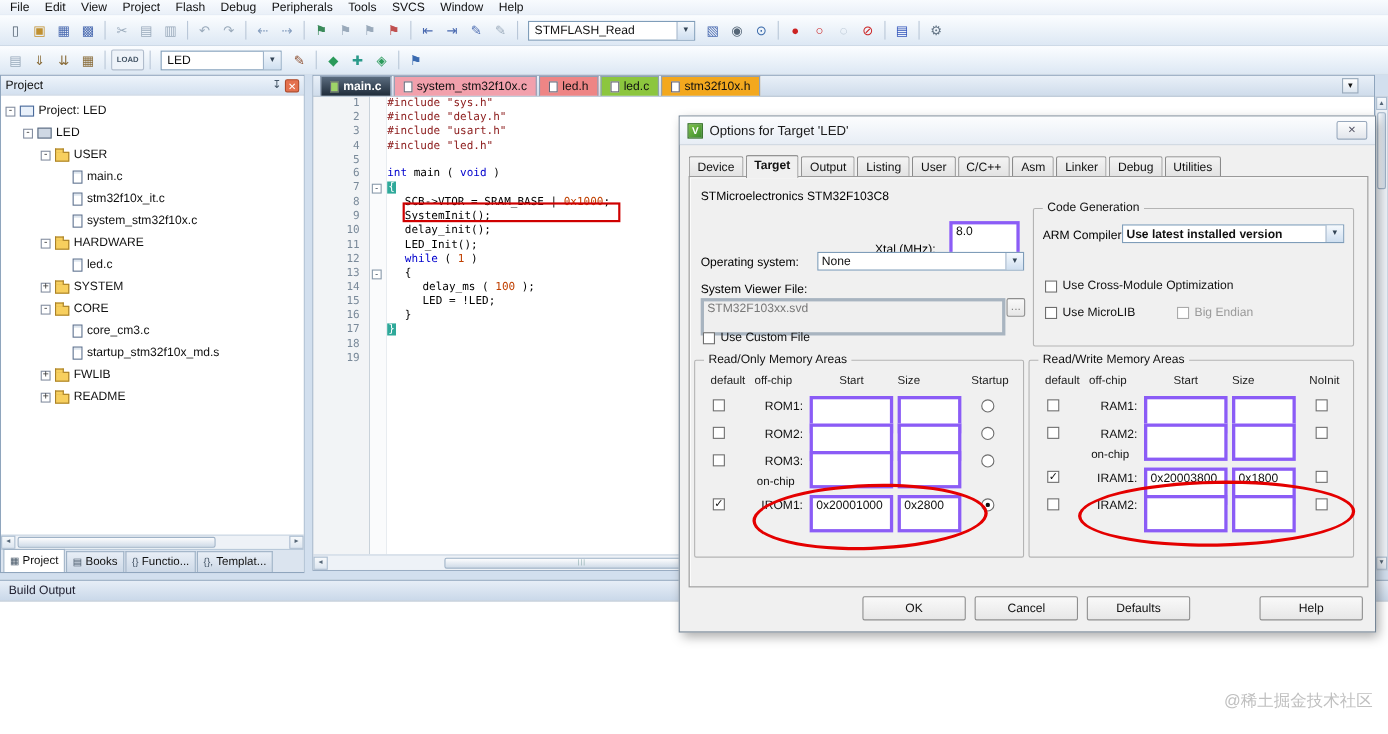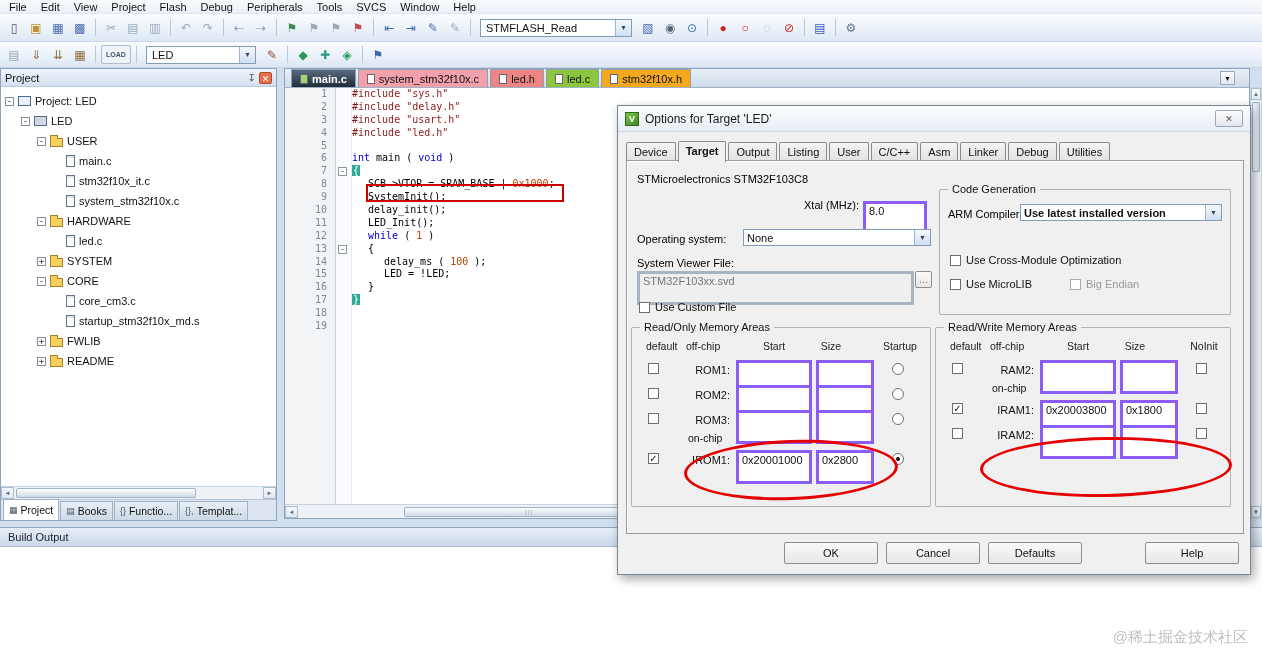--- a/index.html
+++ b/index.html
@@ -103,42 +103,42 @@
   .tb.disabled { background: #efefef; color: #777; border-color: #a8b4c0; }
   .combo { position: absolute; height: 17px; background: #fff; border: 1px solid #7f9db9; display: flex; align-items: center; padding-left: 3px; }
   .btn { background: linear-gradient(#f9f9f9, #e7e7e7); border: 1px solid #8e8e8e; border-radius: 2px; text-align: center; }
   .group { position: absolute; border: 1px solid #b4b4b4; border-radius: 2px; }
   .group-title { position: absolute; top: -7px; left: 8px; background: #f0f0f0; padding: 0 4px; white-space: nowrap; }
   .cb-row { position: absolute; display: flex; align-items: center; gap: 5px; white-space: nowrap; }
   .cb-row.disabled { color: #999; }
   .cbx { width: 11px; height: 11px; border: 1px solid #6e6e6e; background: #fff; font-size: 10px; line-height: 10px; text-align: center; color: #111; flex: none; }
   .cb-row.disabled .cbx { border-color: #aaa; }
   .dev-label { left: 10px; top: 12px; }
-  .xtal-l { left: 160px; top: 38px; width: 72px; text-align: right; }
+  .xtal-l { left: 160px; top: 60px; width: 72px; text-align: center; }
   .xtal-v { left: 236px; top: 40px; width: 64px; }
   .os-l { left: 10px; top: 72px; }
   .os-v { left: 116px; top: 68px; width: 188px; }
   .svf-l { left: 10px; top: 96px; }
   .svf-v { left: 10px; top: 110px; width: 277px; }
   .svf-b { position: absolute; left: 288px; top: 110px; width: 17px; height: 17px; line-height: 15px; color: #888; }
   .ucf { left: 12px; top: 140px; }
   .cg { left: 312px; top: 28px; width: 292px; height: 126px; }
   .cg-arm-l { left: 8px; top: 18px; }
   .cg-arm-v { left: 80px; top: 14px; width: 202px; font-weight: bold; }
   .cg-cross { left: 10px; top: 64px; }
   .cg-micro { left: 10px; top: 88px; }
   .cg-big { left: 130px; top: 88px; }
   .rom { left: 4px; top: 166px; width: 300px; height: 180px; }
   .ram { left: 308px; top: 166px; width: 296px; height: 180px; }
   .mem-body { position: absolute; left: 0; top: 12px; right: 0; }
   .mem-head { position: relative; height: 17px; }
   .mh { position: absolute; font-size: 10.5px; color: #222; white-space: nowrap; }
   .mh0 { left: 14px; } .mh1 { left: 54px; }
   .mh2 { left: 104px; width: 76px; text-align: center; }
-  .mh3 { left: 170px; width: 58px; text-align: center; }
+  .mh3 { left: 184px; width: 58px; }
   .mh4 { left: 240px; width: 56px; text-align: center; }
   .mem-row { position: relative; height: 25px; }
   .mem-row .cbx { position: absolute; left: 16px; top: 6px; }
   .mem-label { position: absolute; left: 34px; top: 7px; width: 64px; text-align: right; }
   .mem-in1 { left: 104px; top: 3px; width: 76px; }
   .mem-in2 { left: 184px; top: 3px; width: 58px; }
   .rdo { position: absolute; left: 260px; top: 6px; width: 12px; height: 12px; border: 1px solid #6e6e6e; border-radius: 50%; background: #fff; }
   .rdo.selected::after { content: ""; position: absolute; left: 3px; top: 3px; width: 4px; height: 4px; border-radius: 50%; background: #111; }
   .mem-row .cbx.noinit { left: 260px; }
   .onchip-label { position: relative; height: 15px; padding-left: 56px; font-size: 10.5px; }
@@ -594,20 +594,27 @@
         <div class="mem-body" id="ramBody">
             <div class="mem-head">
               <div class="mh mh0">default</div>
               <div class="mh mh1">off-chip</div>
               <div class="mh mh2">Start</div>
               <div class="mh mh3">Size</div>
               <div class="mh mh4">NoInit</div>
             </div>
             <div class="mem-row">
               <div class="cbx"></div>
+              <div class="mem-label">RAM1:</div>
+              <div class="tb mem-in1"></div>
+              <div class="tb mem-in2"></div>
+              <div class="cbx noinit"></div>
+            </div>
+            <div class="mem-row">
+              <div class="cbx"></div>
               <div class="mem-label">RAM2:</div>
               <div class="tb mem-in1"></div>
               <div class="tb mem-in2"></div>
               <div class="cbx noinit"></div>
             </div>
             <div class="onchip-label">on-chip</div>
             <div class="mem-row">
               <div class="cbx checked">✓</div>
               <div class="mem-label">IRAM1:</div>
               <div class="tb mem-in1">0x20003800</div>

